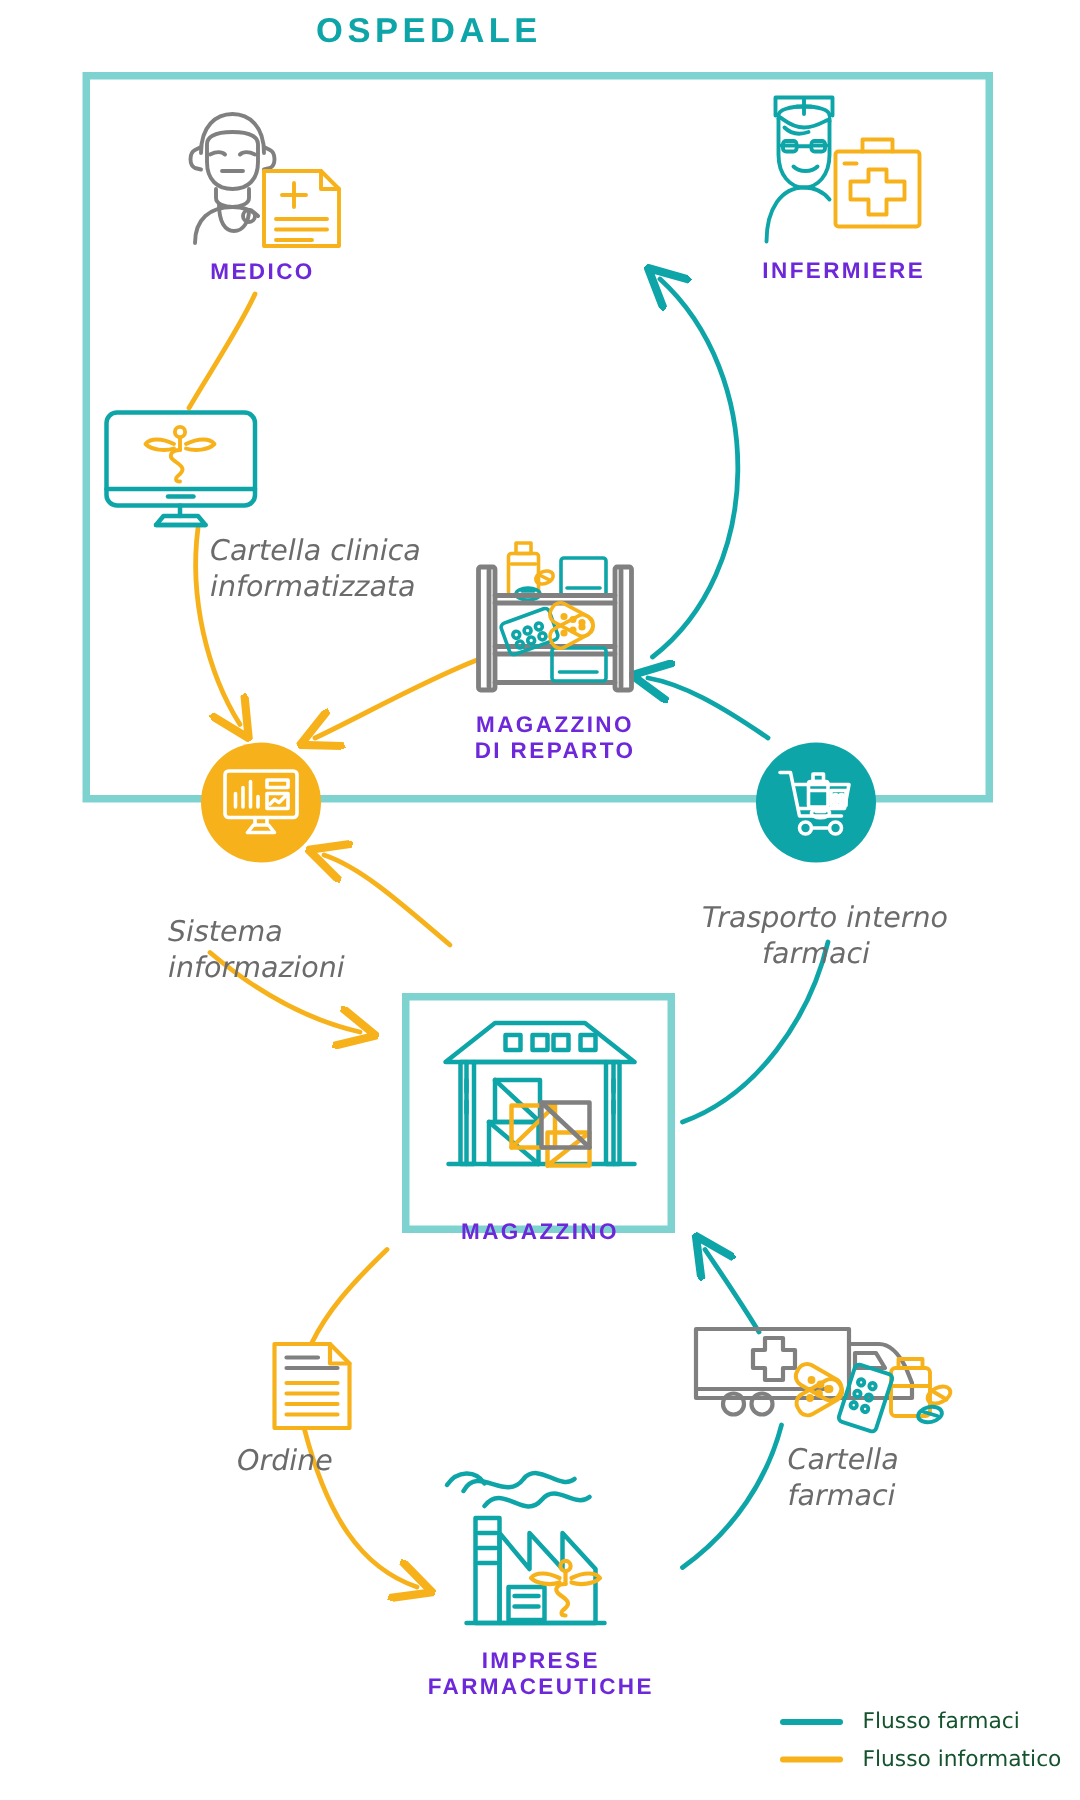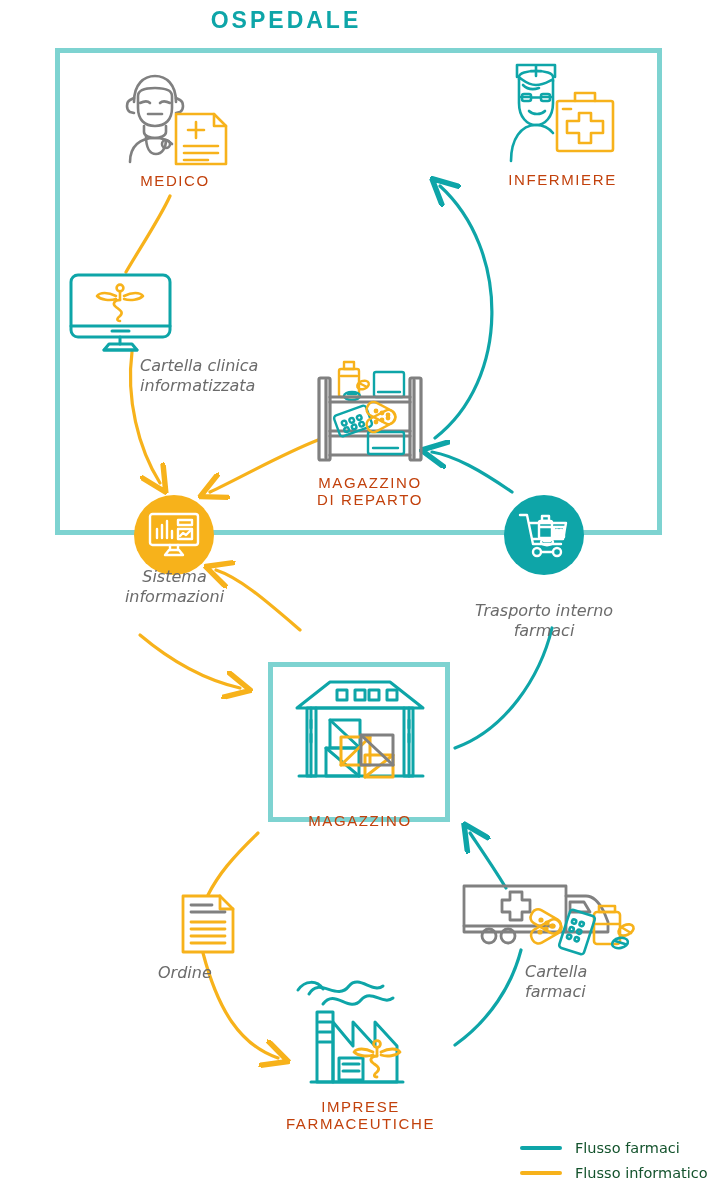--- a/index.html
+++ b/index.html
@@ -4,26 +4,26 @@
 <style>
   html,body{margin:0;padding:0;}
   body{
     width:720px;height:1200px;background:#ffffff;position:relative;
     font-family:"Liberation Sans", sans-serif;overflow:hidden;
   }
   #stage{position:absolute;inset:0;width:572px;height:1200px;border-radius:20px;}
   .svg-layer{position:absolute;left:0;top:0;width:720px;height:1200px;}
   .node{position:absolute;text-align:center;}
   .node-label{
-    color:#c2410c;font-weight:normal;font-size:15px;letter-spacing:1.6px;
+    color:#6d28d9;font-weight:bold;font-size:15px;letter-spacing:1.6px;
     line-height:1.15;text-transform:uppercase;white-space:nowrap;
   }
   .node-label.two-line{white-space:normal;}
   .cap{
-    color:#6b6b6b;font-size:16px;font-style:italic;line-height:1.25;
+    color:#6b6b6b;font-size:19px;font-style:italic;line-height:1.25;
     font-family:"DejaVu Sans", sans-serif;white-space:nowrap;
   }
   #title{
     position:absolute;left:0;right:0;top:7px;text-align:center;
     color:#0EA5A8;font-weight:bold;font-size:23px;letter-spacing:3px;
   }
   #hospital-box{
     position:absolute;left:55px;top:48px;width:607px;height:487px;
     border:5px solid #7ED3D1;box-sizing:border-box;background:transparent;
   }
@@ -224,21 +224,21 @@
         <rect x="2" y="2" width="48" height="31" rx="2.5"></rect>
         <path d="M9,26 L9,17 M14,26 L14,13 M19,26 L19,9 M24,26 L24,19"></path>
         <rect x="30" y="8" width="14" height="5"></rect>
         <rect x="30" y="17" width="14" height="10"></rect>
         <path d="M32,24 L35,21 L38,23 L42,19"></path>
         <path d="M22,33 L22,38 M30,33 L30,38"></path>
         <path d="M17,43 L35,43 L31,38 L21,38 Z"></path>
       </g>
     </svg>
   </div>
-  <div class="cap" style="position:absolute;left:112px;top:567px;width:125px;text-align:center;">
+  <div class="cap" style="position:absolute;left:112px;top:610px;width:125px;text-align:left;">
     <div>Sistema</div>
     <div>informazioni</div>
   </div>
 
   <div class="circ" style="left:504px;top:495px;width:80px;height:80px;background:#0EA5A8;">
     <svg width="52" height="48" viewBox="0 0 52 48">
       <g fill="none" stroke="#ffffff" stroke-width="2.4" stroke-linecap="round" stroke-linejoin="round">
         <path d="M2,4 L9,4 L15,33 L43,33"></path>
         <path d="M12,12 L48,12 L45,28 L15,28"></path>
         <circle cx="19" cy="41" r="4"></circle>

